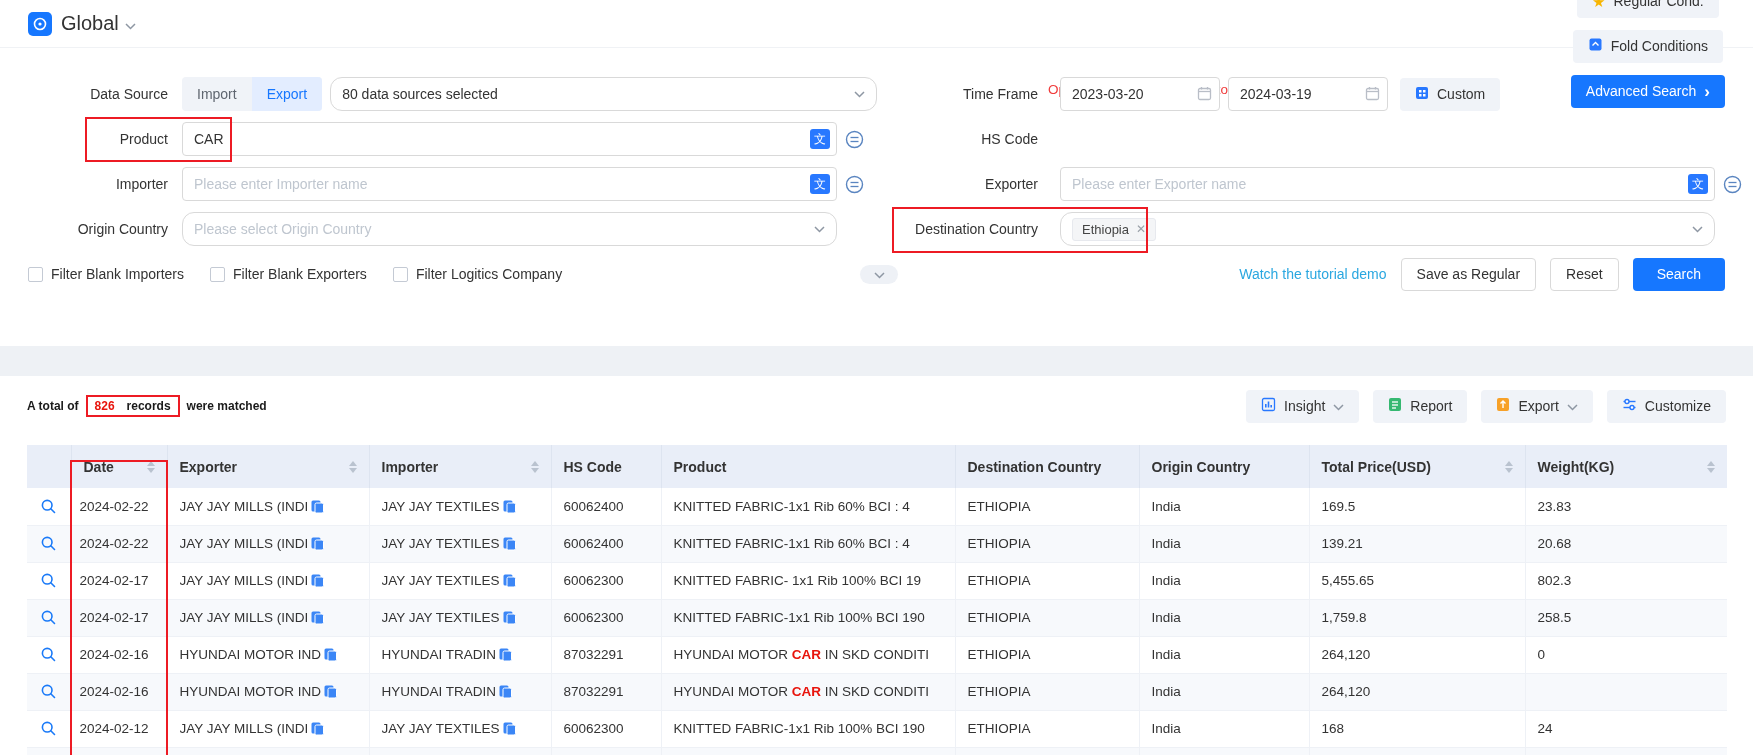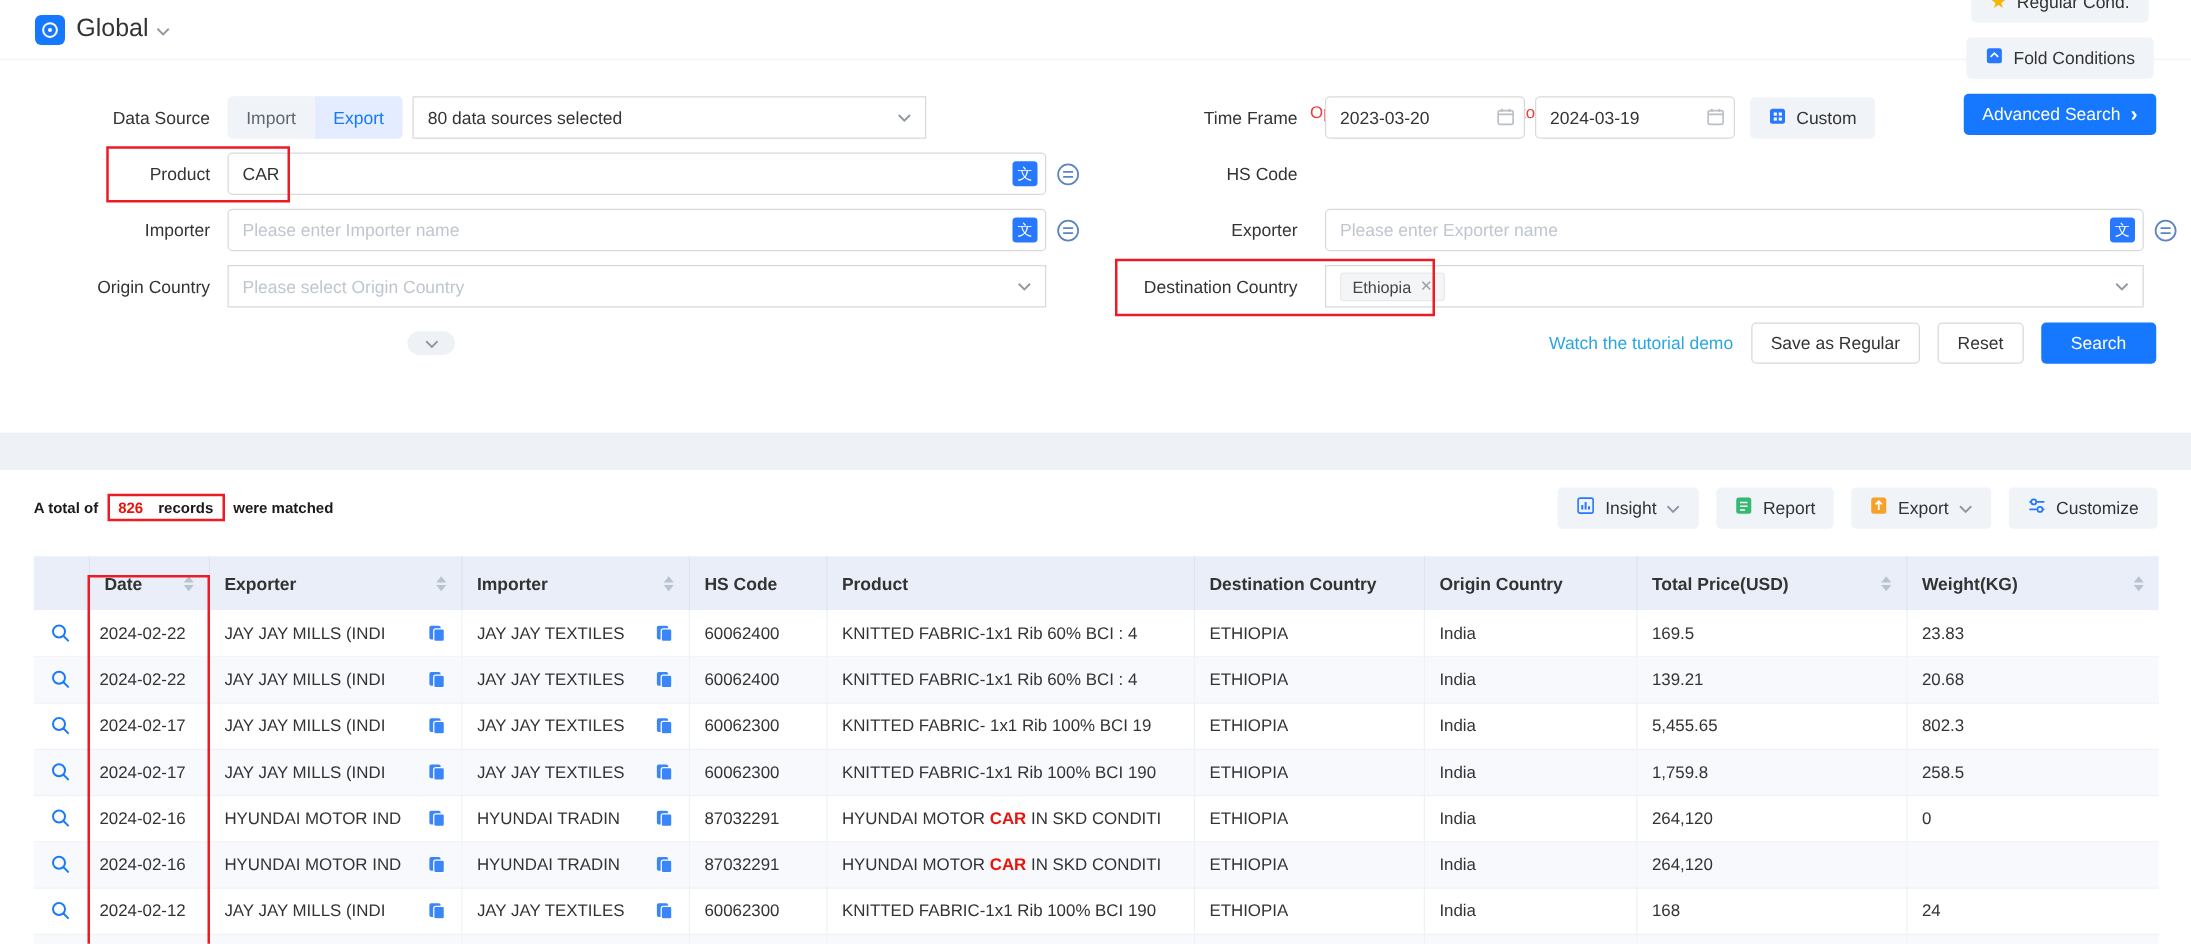--- a/index.html
+++ b/index.html
@@ -31,21 +31,21 @@
 .inputwrap { position:relative; width:655px; }
 .text-field { width:100%; height:34px; border:1px solid #d9d9d9; border-radius:4px; padding:0 11px; font-size:14px; color:#333; outline:none; font-family:inherit; background:#fff; }
 .text-field.has-icon { padding-right:36px; }
 .text-field::placeholder { color:#bfc6cf; }
 .inicon { position:absolute; right:7px; top:7px; cursor:pointer; }
 .tr-badge { display:flex; width:20px; height:20px; background:#2878ff; border-radius:3px; color:#fff; font-size:12px; align-items:center; justify-content:center; }
 .outicon { display:inline-flex; cursor:pointer; }
 .segmented { display:flex; height:34px; border-radius:4px; overflow:hidden; background:#f0f3f8; flex:0 0 auto; }
 .seg { padding:0 15px; display:flex; align-items:center; color:#5f6670; cursor:pointer; }
 .seg.active { color:#1677ff; background:#e3edff; }
-.select { height:34px; border:1px solid #d9d9d9; border-radius:0; background:#fff; display:flex; align-items:center; padding:0 11px; cursor:pointer; }
+.select { height:34px; border:1px solid #d9d9d9; border-radius:12px; background:#fff; display:flex; align-items:center; padding:0 11px; cursor:pointer; }
 .select.w655 { width:655px; flex:0 0 655px; }
 .select.grow { flex:1; }
 .select .chev { margin-left:auto; display:inline-flex; }
 .ph { color:#bfc6cf; }
 .tag { display:inline-flex; align-items:center; gap:7px; background:#f4f5f7; border:1px solid #e7e9ee; border-radius:3px; padding:3px 9px; font-size:13px; color:#444; }
 .tag .x { color:#9aa0a8; font-size:12px; cursor:pointer; line-height:1; }
 .datewrap { position:relative; width:160px; flex:0 0 160px; }
 .datewrap .text-field { padding-right:32px; }
 .cal { position:absolute; right:8px; top:9px; display:inline-flex; cursor:pointer; }
 .checks { display:flex; align-items:center; gap:26px; }
@@ -74,21 +74,21 @@
 .th-inner { display:flex; align-items:center; }
 .sort { display:inline-flex; flex-direction:column; gap:2px; margin-left:auto; cursor:pointer; }
 .sort i { display:block; width:0; height:0; border-left:4px solid transparent; border-right:4px solid transparent; }
 .sort .up { border-bottom:5px solid #b9c2cf; }
 .sort .dn { border-top:5px solid #b9c2cf; }
 .results-table td { height:37px; padding:0 12px; font-size:13.5px; color:#333; border-right:1px solid #eef1f6; border-bottom:1px solid #eef1f6; white-space:nowrap; overflow:hidden; }
 .results-table td:last-child { border-right:none; }
 .results-table tbody tr:nth-child(even) { background:#f7f9fc; }
 .c-detail { text-align:center; padding:0 !important; }
 .mag { display:inline-flex; cursor:pointer; vertical-align:middle; }
-.cellflex { display:flex; align-items:center; justify-content:space-between; gap:2px; }
+.cellflex { display:flex; align-items:center; justify-content:flex-start; gap:2px; }
 .ctxt { overflow:hidden; white-space:nowrap; }
 .copy { display:inline-flex; flex:0 0 auto; cursor:pointer; }
 .hl { color:#e8140c; font-weight:bold; }
 .c-date { padding:0 8px !important; }
 
 
 .anno { position:absolute; border:2px solid #ed1b24; pointer-events:none; z-index:40; }
 #anno-product { left:85px; top:117px; width:147px; height:45px; }
 #anno-destination { left:892px; top:207px; width:256px; height:46px; }
 #anno-dates { left:70px; top:460px; width:98px; height:300px; }
@@ -140,21 +140,21 @@
       </button>
     </div>
   </header>
 
   <section class="form-section">
     <div class="optional-range">Optional range:  2021-01-01 to 2024-03-25</div>
 
     <div class="form-row first">
       <div class="col-left">
         <label class="flabel">Data Source</label>
-        <div class="fieldarea" style="width:559px;">
+        <div class="fieldarea" style="width:695px;">
           <div class="segmented">
             <span class="seg">Import</span>
             <span class="seg active">Export</span>
           </div>
           <div class="select grow">
             <span>80 data sources selected</span>
             <span class="chev">
                 <svg width="11" height="7" viewBox="0 0 11 7">
                   <path d="M1 1l4.5 4.5L10 1" fill="none" stroke="#8e97a3" stroke-width="1.5"></path>
                 </svg>
@@ -290,20 +290,34 @@
                 <svg width="11" height="7" viewBox="0 0 11 7">
                   <path d="M1 1l4.5 4.5L10 1" fill="none" stroke="#8e97a3" stroke-width="1.5"></path>
                 </svg>
               </span>
           </div>
         </div>
       </div>
     </div>
 
     <div class="form-row">
+      <div class="checks">
+        <label class="check">
+          <span class="cb"></span>
+          <span>Filter Blank Importers</span>
+        </label>
+        <label class="check">
+          <span class="cb"></span>
+          <span>Filter Blank Exporters</span>
+        </label>
+        <label class="check">
+          <span class="cb"></span>
+          <span>Filter Logitics Company</span>
+        </label>
+      </div>
       <span class="collapse-pill">
         <span><svg width="11" height="7" viewBox="0 0 11 7">
               <path d="M1 1l4.5 4.5L10 1" fill="none" stroke="#8e97a3" stroke-width="1.5"></path>
             </svg></span>
       </span>
       <div class="row5-right">
         <span class="link">Watch the tutorial demo</span>
         <button class="btn btn-outline">
           <span>Save as Regular</span>
         </button>

